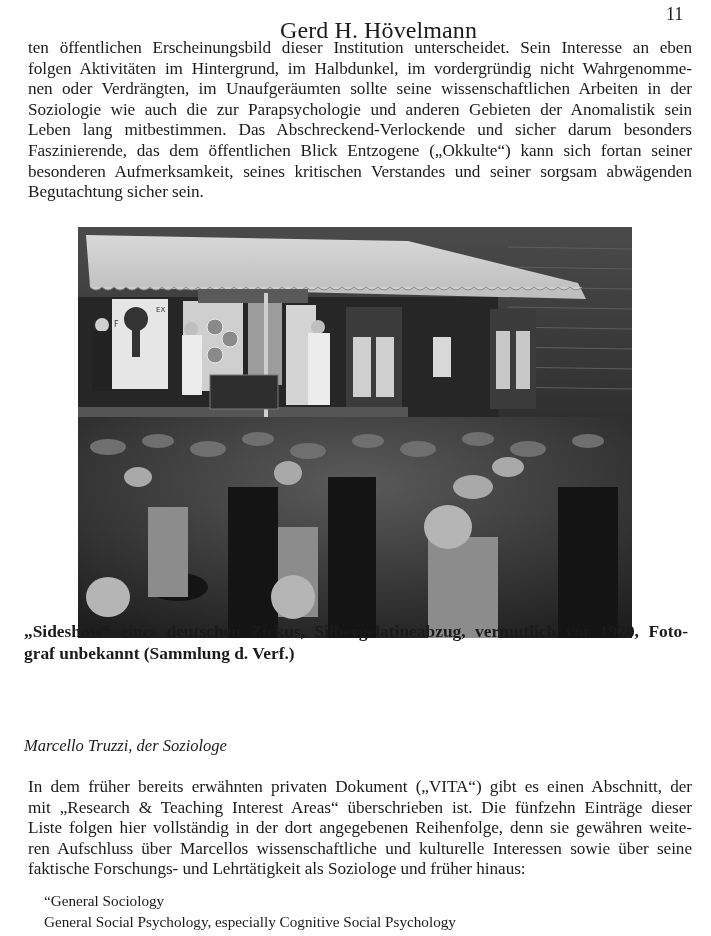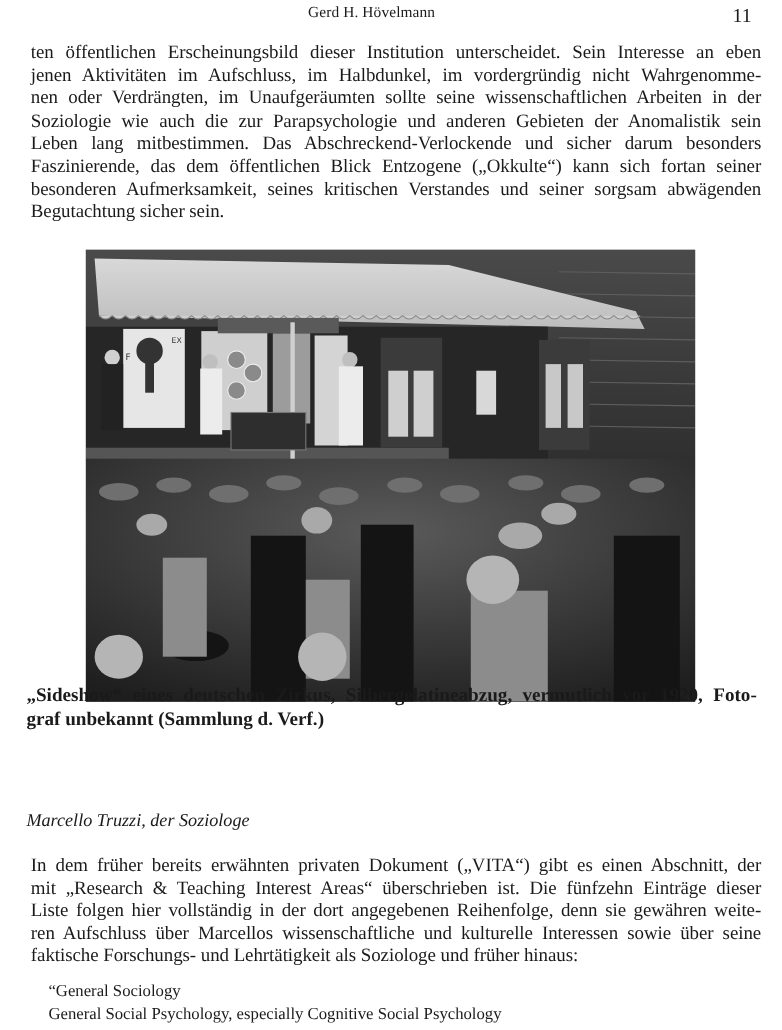--- a/index.html
+++ b/index.html
@@ -1,19 +1,19 @@
 <!DOCTYPE html>
 <html><head>
 <meta charset="utf-8">
 <style>
   html, body { margin: 0; padding: 0; background: #ffffff; }
   body { width: 711px; height: 936px; position: relative; overflow: hidden;
          font-family: "Liberation Serif", "DejaVu Serif", serif; color: #1a1a1a; }
   .header { position: absolute; top: 4px; left: 0; width: 711px; height: 24px; }
-  .running-head { position: absolute; left: 280px; top: 0; font-size: 14px; letter-spacing: 0.1px; }
+  .running-head { position: absolute; left: 280px; top: 13px; font-size: 24px; letter-spacing: 0.1px; }
   .page-number { position: absolute; left: 666px; top: 0; font-size: 18px; font-family: Liberation Serif, serif; }
   .para { position: absolute; left: 24px; width: 664px; font-size: 17.2px; line-height: 20.6px;
           text-align: justify; margin: 4px; letter-spacing: -0.05px; }
   .para span.line { display: block; text-align: justify; text-align-last: justify; white-space: nowrap; }
   .para span.line.last { text-align-last: left; }
   .photo { position: absolute; left: 78px; top: 227px; width: 554px; height: 411px; overflow: hidden;
            background: #2a2a2a; }
   .caption { position: absolute; left: 24px; top: 620px; width: 664px; font-size: 17.4px; font-weight: bold;
              line-height: 22px; font-family: "Liberation Serif", serif; }
   .caption span.line { display: block; text-align-last: justify; white-space: nowrap; }
@@ -25,21 +25,21 @@
 </head>
 <body>
 
 <div class="header">
   <span class="running-head">Gerd H. Hövelmann</span>
   <span class="page-number">11</span>
 </div>
 
 <p class="para" style="top:34px;">
   <span class="line">ten öffentlichen Erscheinungsbild dieser Institution unterscheidet. Sein Interesse an eben</span>
-  <span class="line">jenen Aktivitäten im Aufschluss, im Halbdunkel, im vordergründig nicht Wahrgenomme-</span>
+  <span class="line">folgen Aktivitäten im Hintergrund, im Halbdunkel, im vordergründig nicht Wahrgenomme-</span>
   <span class="line">nen oder Verdrängten, im Unaufgeräumten sollte seine wissenschaftlichen Arbeiten in der</span>
   <span class="line">Soziologie wie auch die zur Parapsychologie und anderen Gebieten der Anomalistik sein</span>
   <span class="line">Leben lang mitbestimmen. Das Abschreckend-Verlockende und sicher darum besonders</span>
   <span class="line">Faszinierende, das dem öffentlichen Blick Entzogene („Okkulte“) kann sich fortan seiner</span>
   <span class="line">besonderen Aufmerksamkeit, seines kritischen Verstandes und seiner sorgsam abwägenden</span>
   <span class="line last">Begutachtung sicher sein.</span>
 </p>
 
 <div class="photo">
   <svg width="554" height="411" viewBox="0 0 554 411" xmlns="http://www.w3.org/2000/svg">

